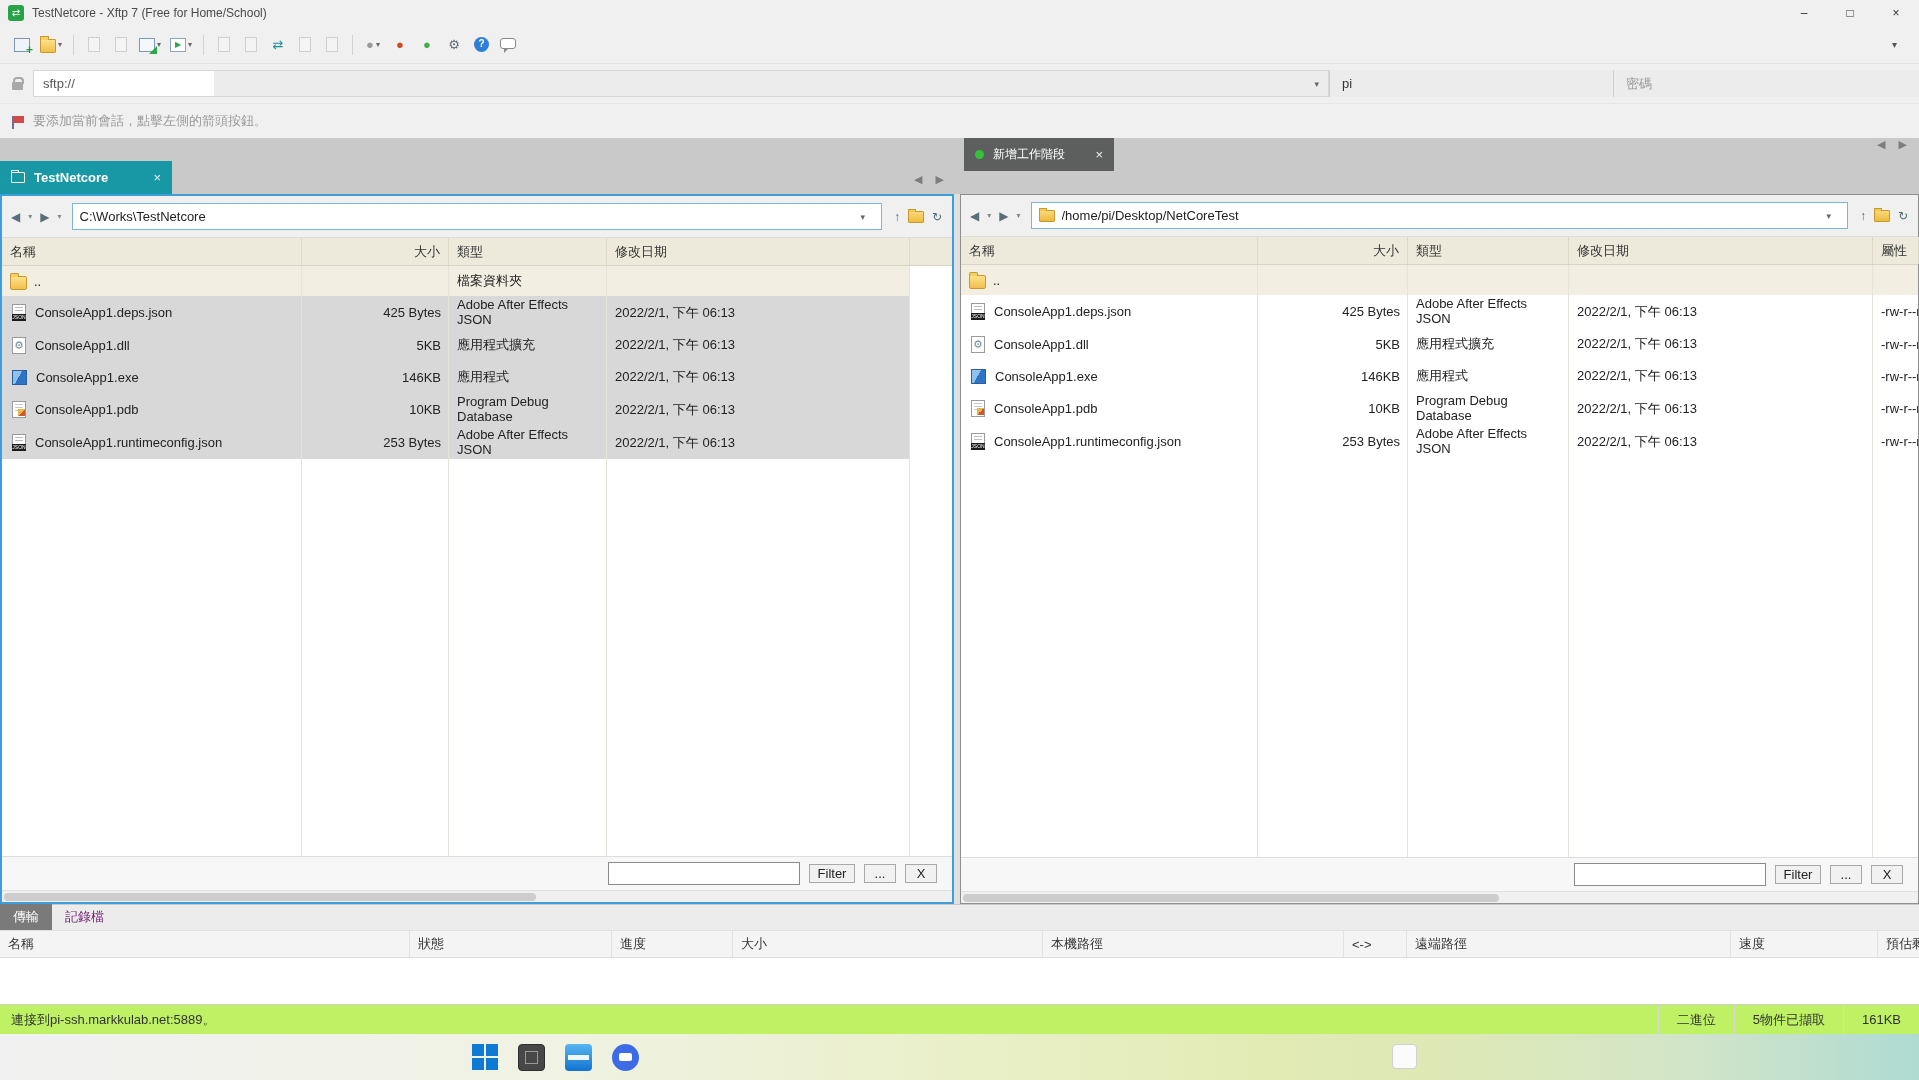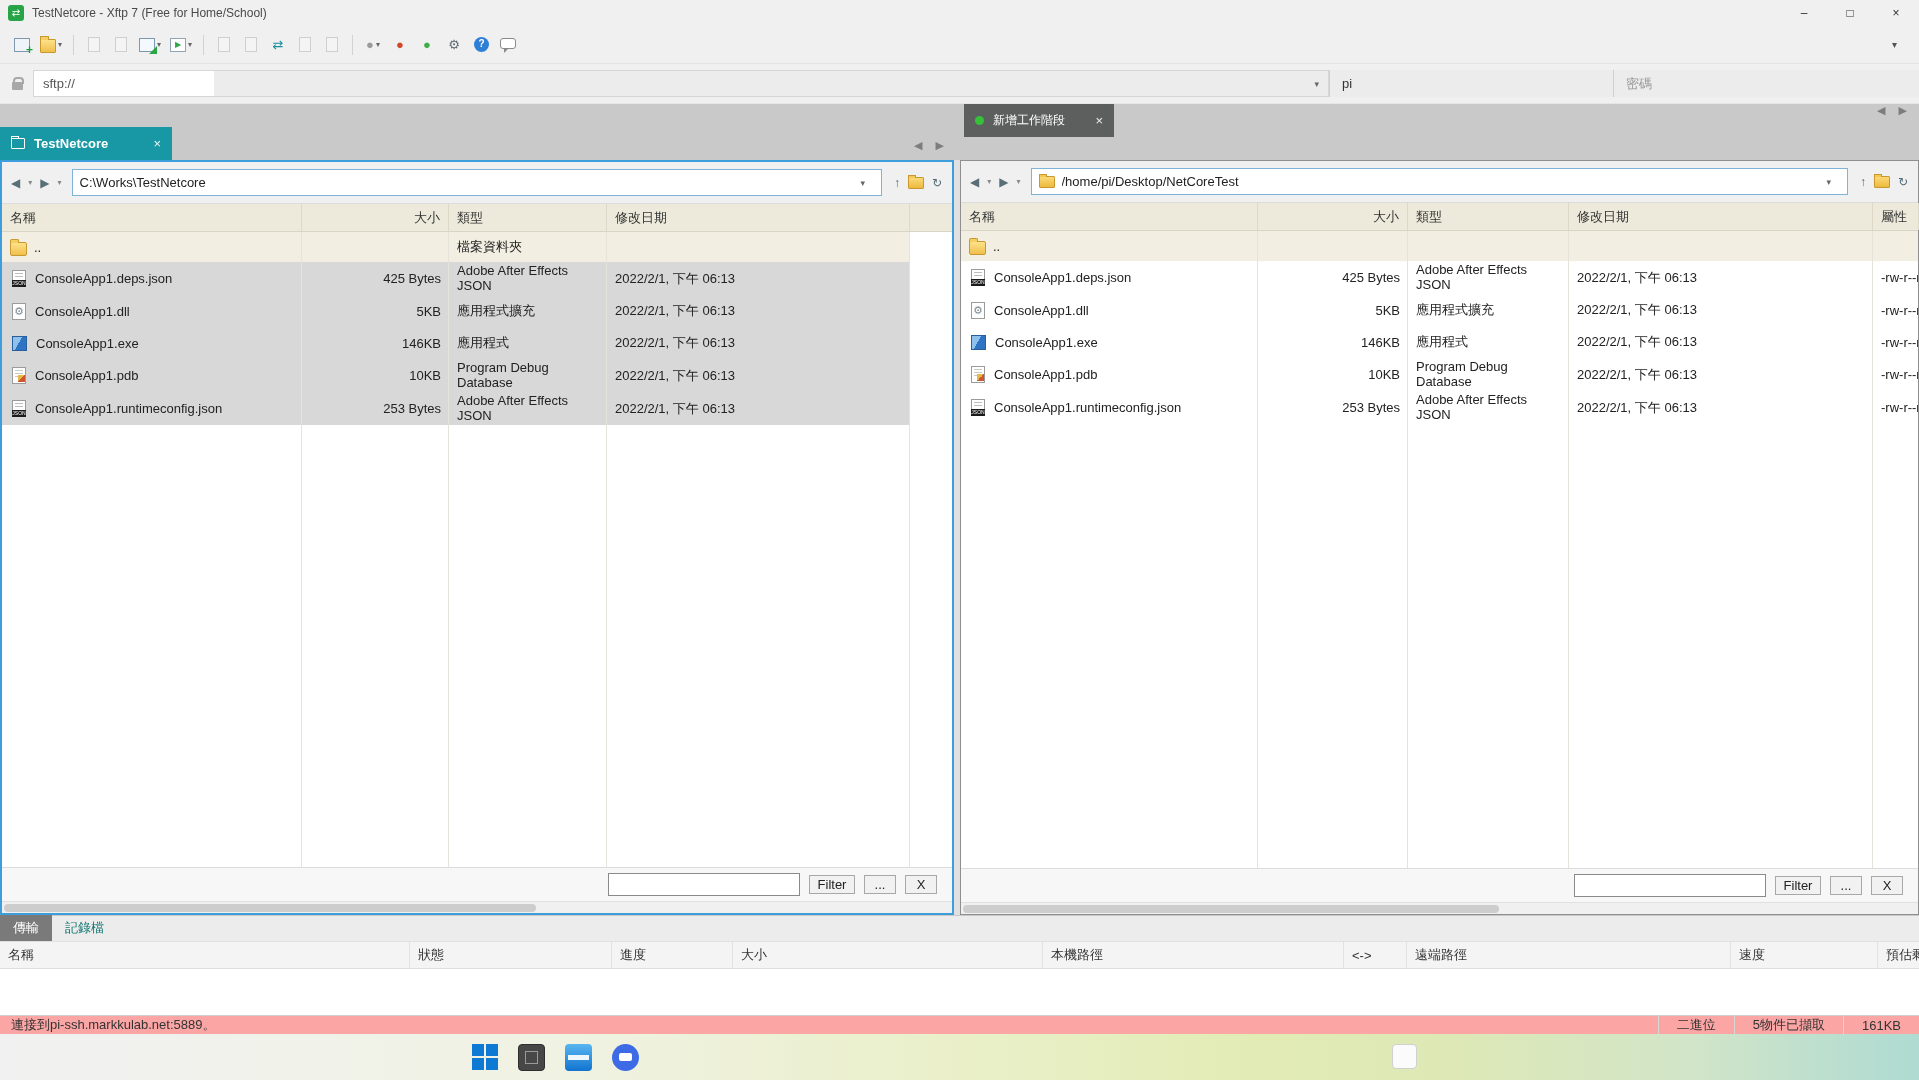--- a/index.html
+++ b/index.html
@@ -111,28 +111,28 @@
 
 .filterbar{height:34px;flex:none;display:flex;align-items:center;justify-content:flex-end;gap:9px;background:#f7f7f7;border-top:1px solid #dcdcdc;padding:0 15px}
 .filter-input{width:192px;height:23px;background:#fff;border:1px solid #8a8a8a;font:inherit;padding:0 5px}
 .fbtn{min-width:46px;height:19px;background:#f1f1f1;border:1px solid #a8a8a8;display:flex;align-items:center;justify-content:center;padding:0 7px;color:#222}
 .fbtn.small{min-width:32px}
 .hscroll{height:12px;flex:none;background:#f0f0f0;border-top:1px solid #e0e0e0;position:relative}
 .hthumb{position:absolute;left:2px;top:2px;height:8px;width:56%;background:#cdcdcd;border-radius:4px}
 
 
 .transfer-tabs{height:26px;flex:none;display:flex;align-items:flex-end;background:#ececec;border-top:1px solid #c8c8c8}
-.ttab{padding:4px 13px;color:#0f766e}
+.ttab{padding:4px 13px;color:#701a75}
 .ttab.active{background:#7a7a7a;color:#fff}
 .transfer-header{height:28px;flex:none;display:flex;background:#f4f4f4;border-top:1px solid #e0e0e0;border-bottom:1px solid #dedede;align-items:stretch;overflow:hidden}
 .th-cell{display:flex;align-items:center;padding:0 8px;border-right:1px solid #e2e2e2;color:#333;flex:none;overflow:hidden;white-space:nowrap}
 .transfer-list{height:46px;flex:none;background:#fff}
 
 
-.statusbar{height:19px;flex:none;display:flex;align-items:flex-start;background:#fca5a5;border-top:1px solid #cfcfcf;padding-left:11px;color:#333}
+.statusbar{height:30px;flex:none;display:flex;align-items:center;background:#bef264;border-top:1px solid #cfcfcf;padding-left:11px;color:#333}
 .sb-right{margin-left:auto;display:flex;height:100%;align-items:center}
 .sb-cell{padding:0 18px;border-left:1px solid #d8d8d8;height:100%;display:flex;align-items:center;white-space:nowrap}
 
 
 .taskbar{height:46px;flex:none;position:relative;display:flex;align-items:center;background:linear-gradient(90deg,#f1f1f1 0%,#f0f2e2 30%,#e9efc6 52%,#e2ebb4 66%,#dde8b6 76%,#d2e5c8 88%,#aedbd2 100%)}
 .tb-icons{display:flex;gap:20px;margin-left:472px;align-items:center}
 .ticon{width:27px;height:27px;border-radius:4px;position:relative;flex:none}
 .ticon-start{display:grid;grid-template-columns:12px 12px;grid-template-rows:12px 12px;gap:2px;width:26px;height:26px;border-radius:0}
 .ticon-start span{background:#0e7ad3}
 .ticon-dark-app{background:#474747;border:1px solid #2e2e2e}
@@ -226,20 +226,24 @@
   <div class="addressbar">
     <span class="lock"></span>
     <div class="addr-combo">
       <span class="proto-box">sftp://</span>
       <span class="combo-arrow">▾</span>
     </div>
     <div class="user-field">pi</div>
     <div class="pass-field">密碼</div>
   </div>
 
+  <div class="infobar">
+    <span class="flagicon"></span>
+    <span>要添加當前會話，點擊左側的箭頭按鈕。</span>
+  </div>
 
   <div class="tabstrip">
     <div class="tabs-left">
       <div class="ptab active">
         <span class="tab-folder"></span>
         <span>TestNetcore</span>
         <span class="tab-close">×</span>
       </div>
       <div class="tab-navs">
         <span>◀</span>

